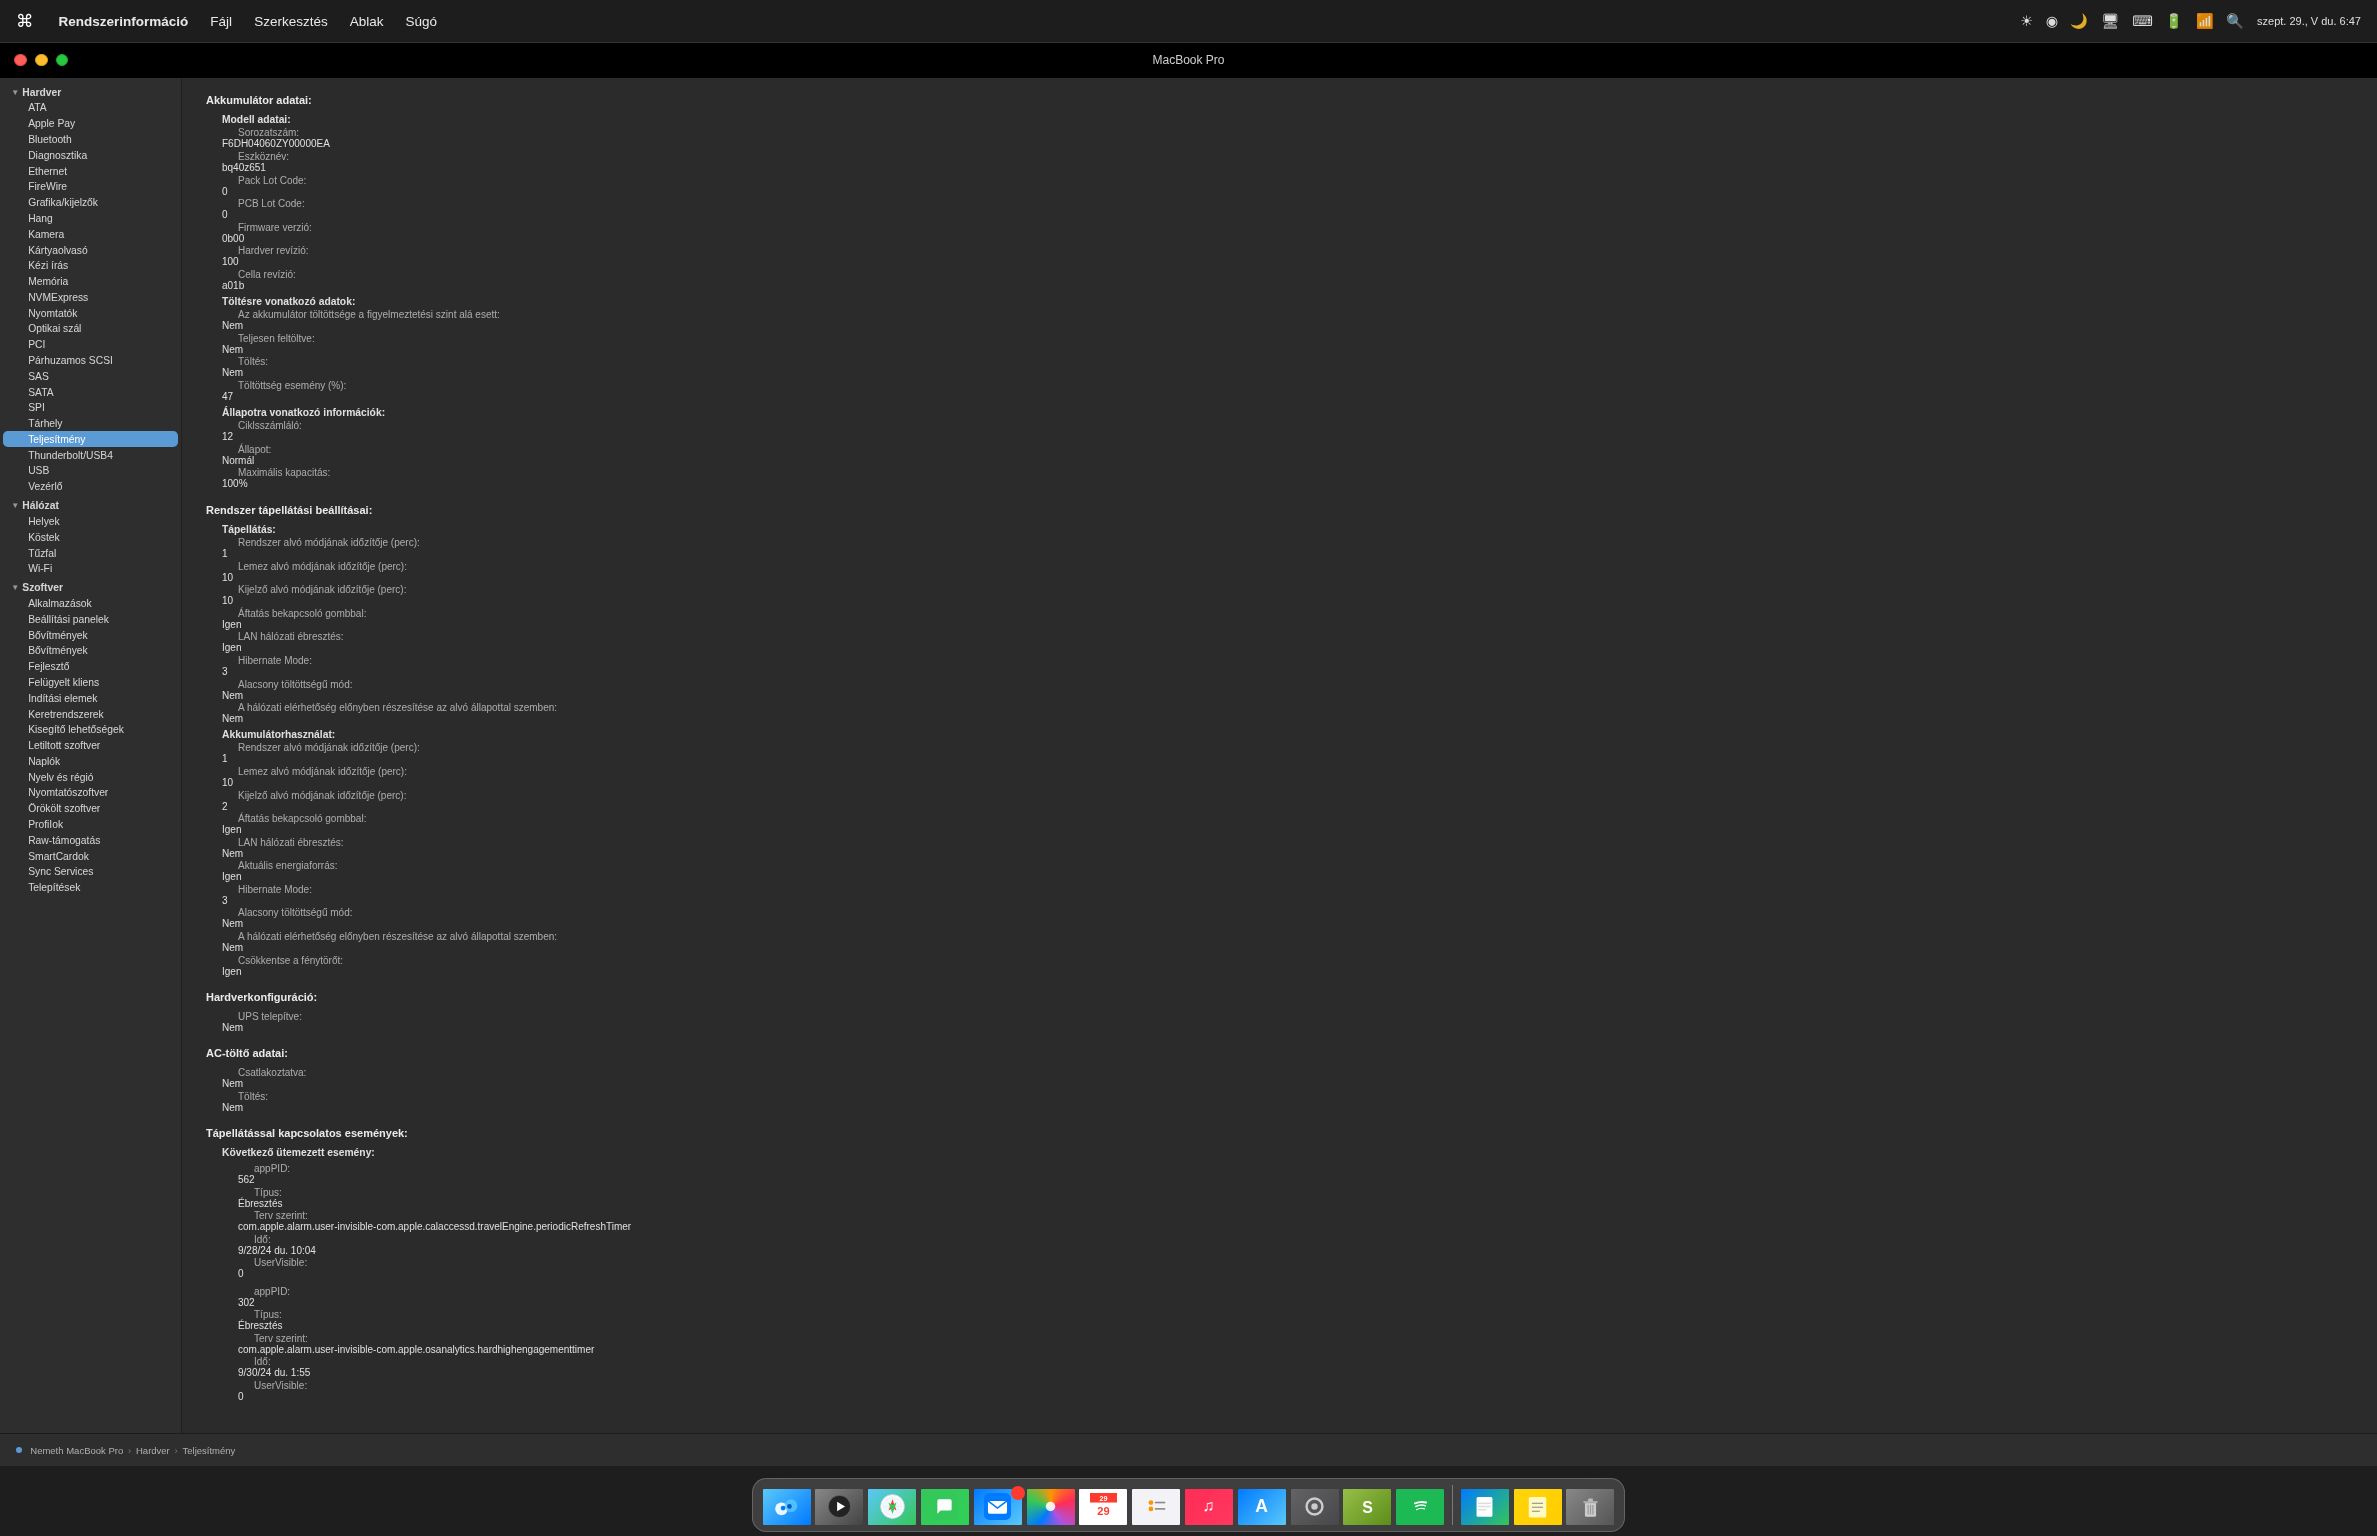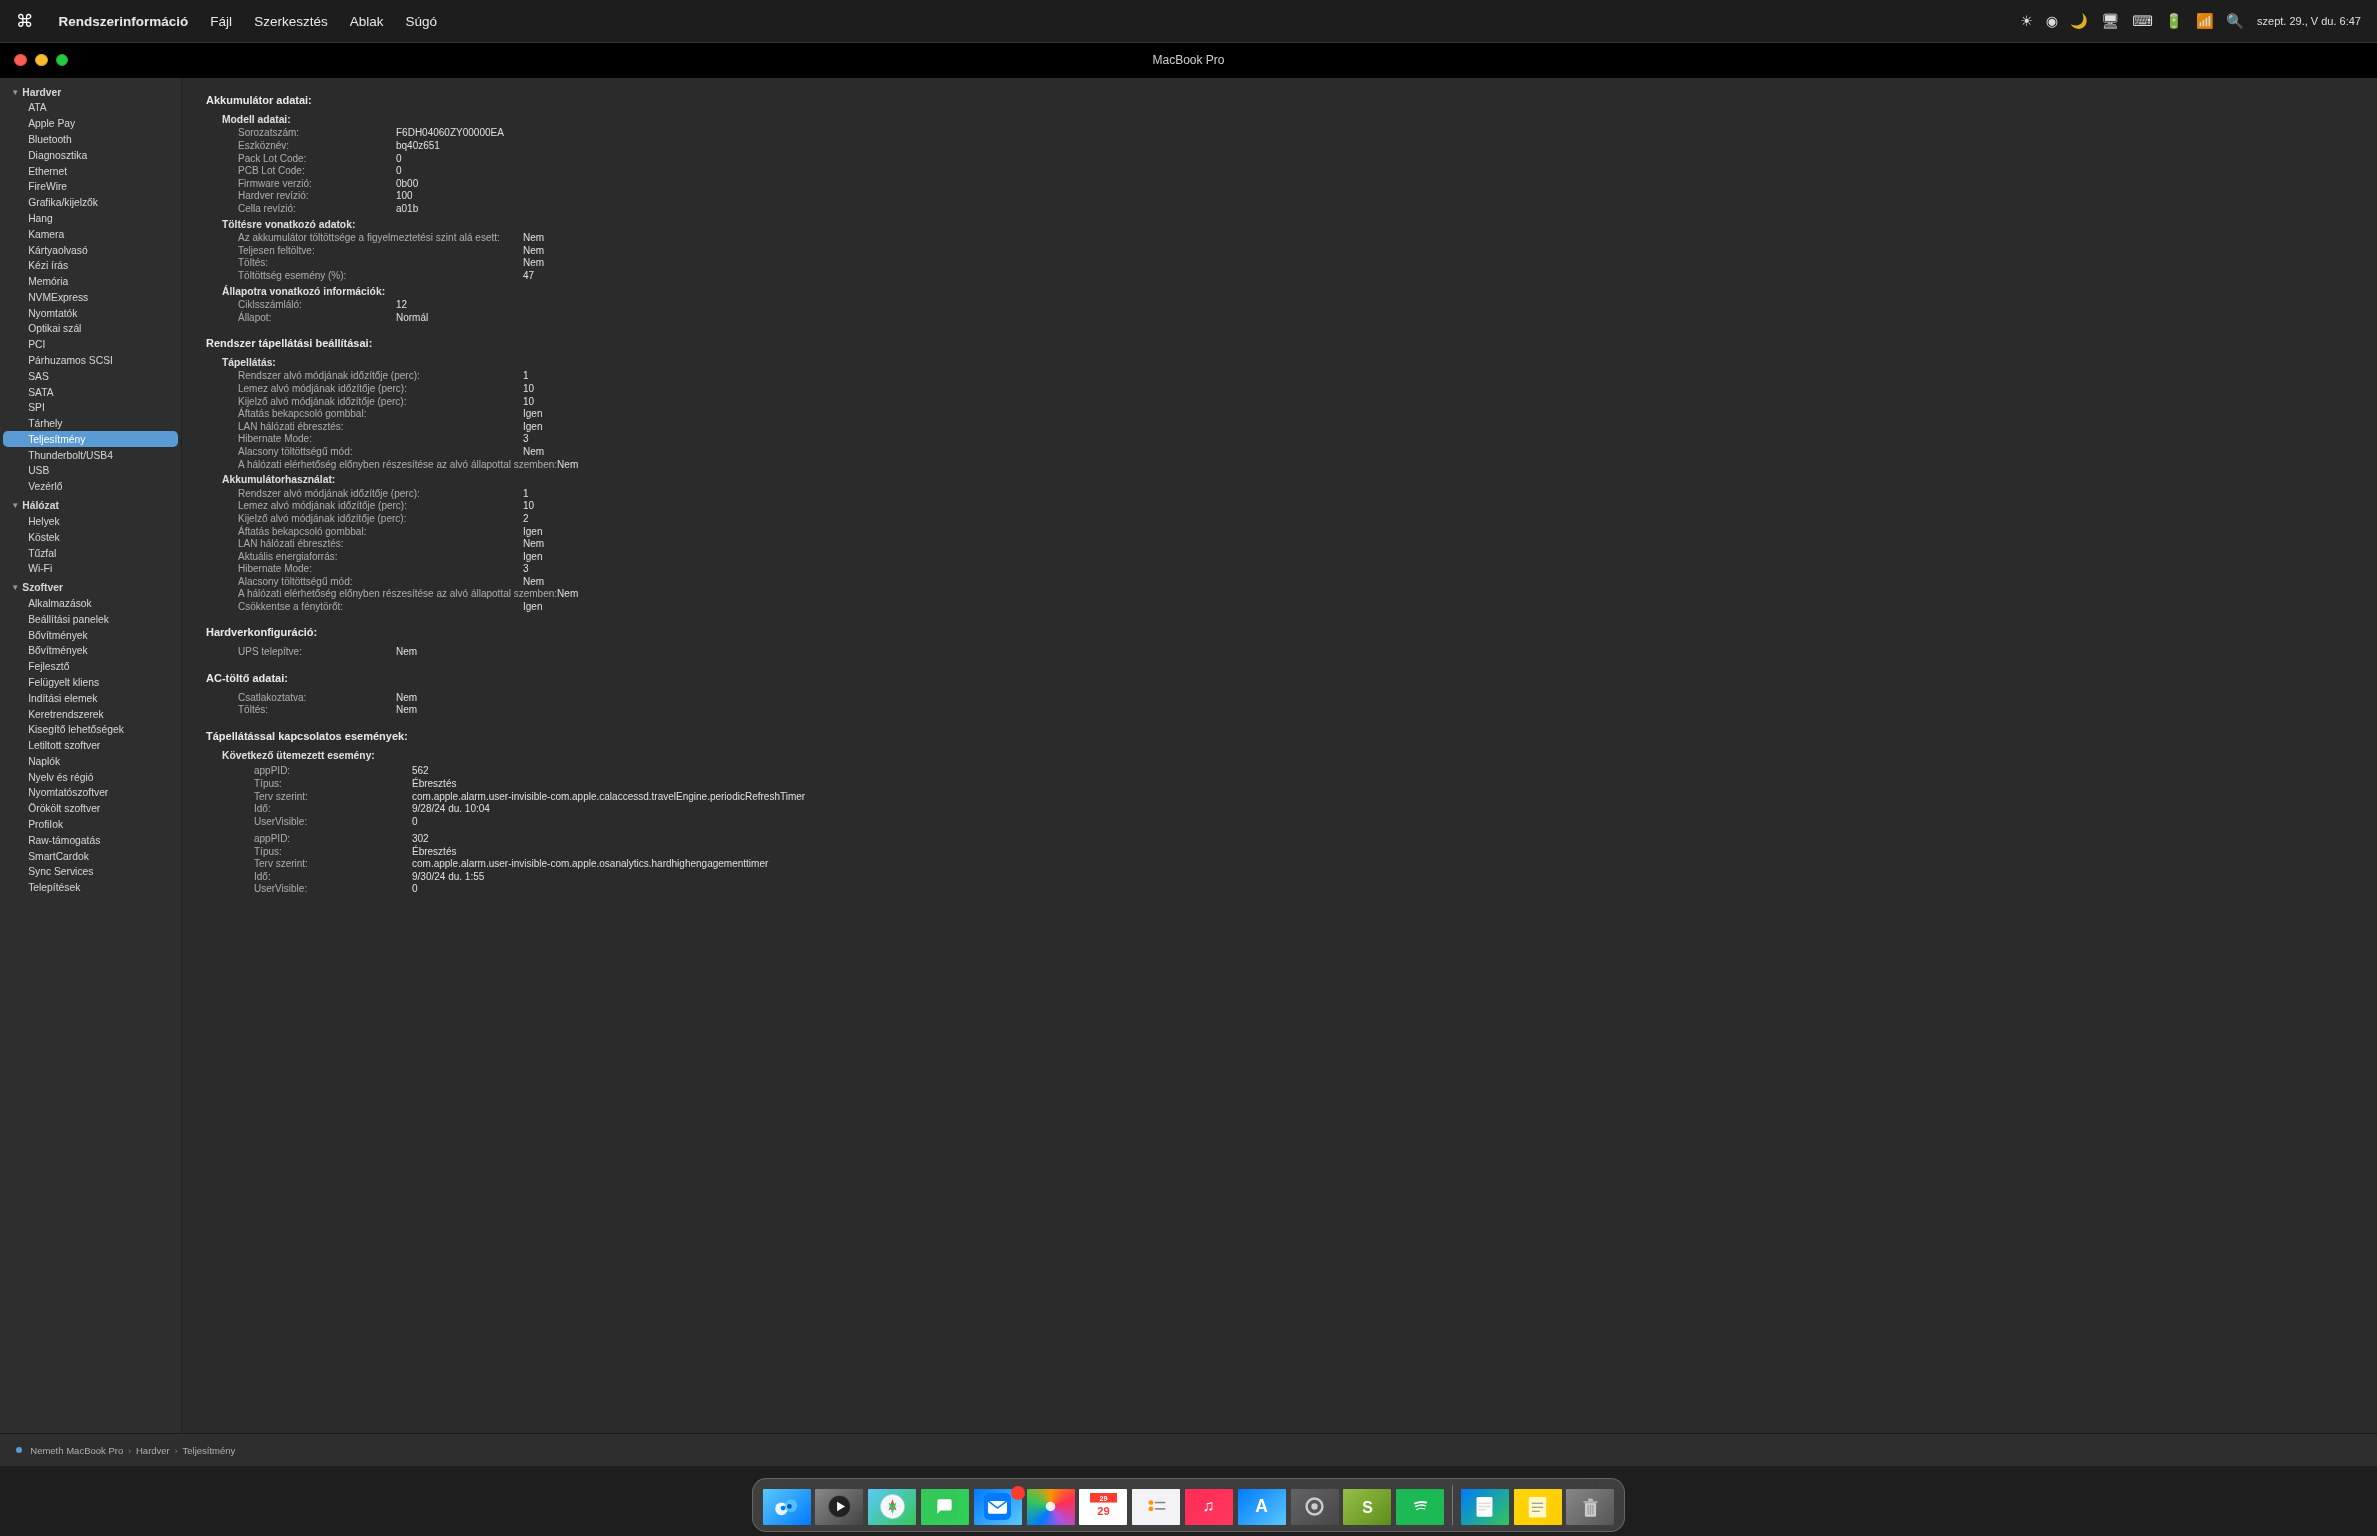--- a/index.html
+++ b/index.html
@@ -173,20 +173,21 @@
       margin-bottom: 8px;
       margin-top: 14.3px;
     }
     .section-title:first-child {
       margin-top: 0;
     }
     .data-row {
       display: flex;
       margin: 1.6px 0;
       font-size: 10px;
+      flex-direction: column;
     }
     .data-label {
       color: rgba(255,255,255,0.6);
       min-width: 174px;
       padding-left: 16px;
     }
     .data-value {
       color: rgba(255,255,255,0.85);
     }
     .sub-section {
@@ -550,20 +551,24 @@
       <div class="sub-section">
         <div class="sub-section-title">Állapotra vonatkozó információk:</div>
         <div class="data-row">
           <span class="data-label">Ciklsszámláló:</span>
           <span class="data-value">12</span>
         </div>
         <div class="data-row">
           <span class="data-label">Állapot:</span>
           <span class="data-value">Normál</span>
         </div>
+        <div class="data-row">
+          <span class="data-label">Maximális kapacitás:</span>
+          <span class="data-value">100%</span>
+        </div>
       </div>
 
       <div class="section-title">Rendszer tápellátási beállításai:</div>
 
       <div class="sub-section">
         <div class="sub-section-title">Tápellátás:</div>
         <div class="data-row">
           <span class="data-label" style="min-width:301px;">Rendszer alvó módjának időzítője (perc):</span>
           <span class="data-value">1</span>
         </div>

